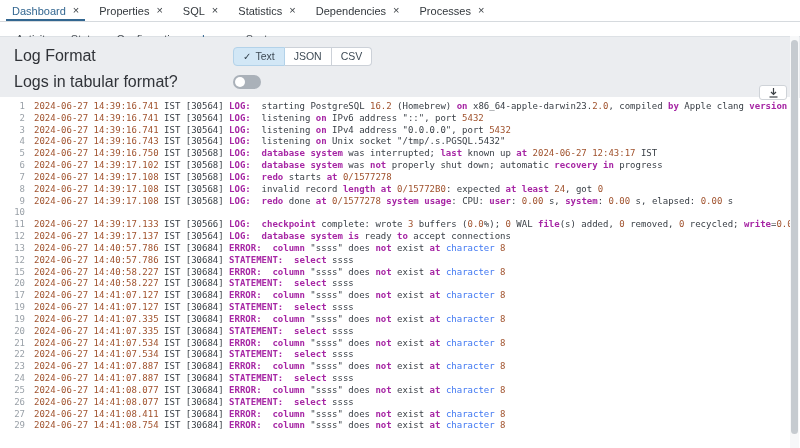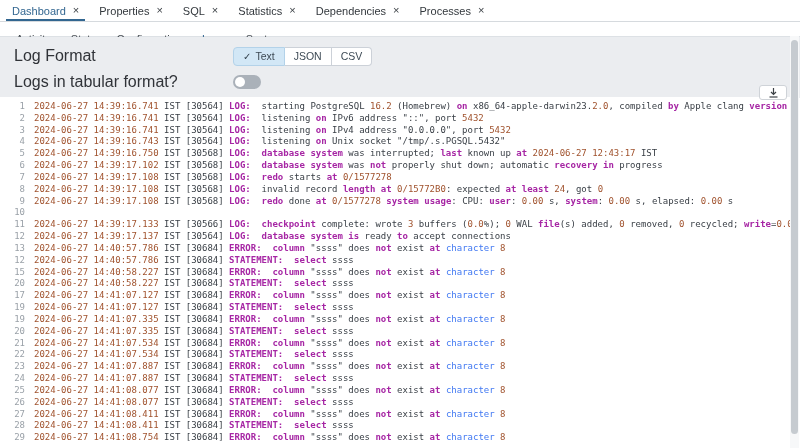--- a/index.html
+++ b/index.html
@@ -159,21 +159,20 @@
       <div class="logline"><span class="ln">19</span><span class="code"><span class="n">2024-06-27 14:41:07.127</span><span class="p"> IST [30684] </span><span class="k">STATEMENT:</span><span class="p">  </span><span class="k">select</span><span class="p"> ssss</span></span></div>
       <div class="logline"><span class="ln">19</span><span class="code"><span class="n">2024-06-27 14:41:07.335</span><span class="p"> IST [30684] </span><span class="k">ERROR:</span><span class="p">  </span><span class="k">column</span><span class="p"> "ssss" does </span><span class="k">not</span><span class="p"> exist </span><span class="k">at</span><span class="p"> </span><span class="b">character</span><span class="p"> </span><span class="n">8</span></span></div>
       <div class="logline"><span class="ln">20</span><span class="code"><span class="n">2024-06-27 14:41:07.335</span><span class="p"> IST [30684] </span><span class="k">STATEMENT:</span><span class="p">  </span><span class="k">select</span><span class="p"> ssss</span></span></div>
       <div class="logline"><span class="ln">21</span><span class="code"><span class="n">2024-06-27 14:41:07.534</span><span class="p"> IST [30684] </span><span class="k">ERROR:</span><span class="p">  </span><span class="k">column</span><span class="p"> "ssss" does </span><span class="k">not</span><span class="p"> exist </span><span class="k">at</span><span class="p"> </span><span class="b">character</span><span class="p"> </span><span class="n">8</span></span></div>
       <div class="logline"><span class="ln">22</span><span class="code"><span class="n">2024-06-27 14:41:07.534</span><span class="p"> IST [30684] </span><span class="k">STATEMENT:</span><span class="p">  </span><span class="k">select</span><span class="p"> ssss</span></span></div>
       <div class="logline"><span class="ln">23</span><span class="code"><span class="n">2024-06-27 14:41:07.887</span><span class="p"> IST [30684] </span><span class="k">ERROR:</span><span class="p">  </span><span class="k">column</span><span class="p"> "ssss" does </span><span class="k">not</span><span class="p"> exist </span><span class="k">at</span><span class="p"> </span><span class="b">character</span><span class="p"> </span><span class="n">8</span></span></div>
       <div class="logline"><span class="ln">24</span><span class="code"><span class="n">2024-06-27 14:41:07.887</span><span class="p"> IST [30684] </span><span class="k">STATEMENT:</span><span class="p">  </span><span class="k">select</span><span class="p"> ssss</span></span></div>
       <div class="logline"><span class="ln">25</span><span class="code"><span class="n">2024-06-27 14:41:08.077</span><span class="p"> IST [30684] </span><span class="k">ERROR:</span><span class="p">  </span><span class="k">column</span><span class="p"> "ssss" does </span><span class="k">not</span><span class="p"> exist </span><span class="k">at</span><span class="p"> </span><span class="b">character</span><span class="p"> </span><span class="n">8</span></span></div>
       <div class="logline"><span class="ln">26</span><span class="code"><span class="n">2024-06-27 14:41:08.077</span><span class="p"> IST [30684] </span><span class="k">STATEMENT:</span><span class="p">  </span><span class="k">select</span><span class="p"> ssss</span></span></div>
       <div class="logline"><span class="ln">27</span><span class="code"><span class="n">2024-06-27 14:41:08.411</span><span class="p"> IST [30684] </span><span class="k">ERROR:</span><span class="p">  </span><span class="k">column</span><span class="p"> "ssss" does </span><span class="k">not</span><span class="p"> exist </span><span class="k">at</span><span class="p"> </span><span class="b">character</span><span class="p"> </span><span class="n">8</span></span></div>
-      <div class="logline"><span class="ln">28</span><span class="code"><span class="n">2024-06-27 14:41:08.411</span><span class="p"> IST [30684] </span><span class="k">STATEMENT:</span><span class="p">  </span><span class="k">select</span><span class="p"> ssss</span></span></div>
       <div class="logline"><span class="ln">29</span><span class="code"><span class="n">2024-06-27 14:41:08.754</span><span class="p"> IST [30684] </span><span class="k">ERROR:</span><span class="p">  </span><span class="k">column</span><span class="p"> "ssss" does </span><span class="k">not</span><span class="p"> exist </span><span class="k">at</span><span class="p"> </span><span class="b">character</span><span class="p"> </span><span class="n">8</span></span></div>
     </div>
 
   <div class="sbtrack">
     <div class="sbthumb"></div>
   </div>
 
 </div>
 
 </body></html>

